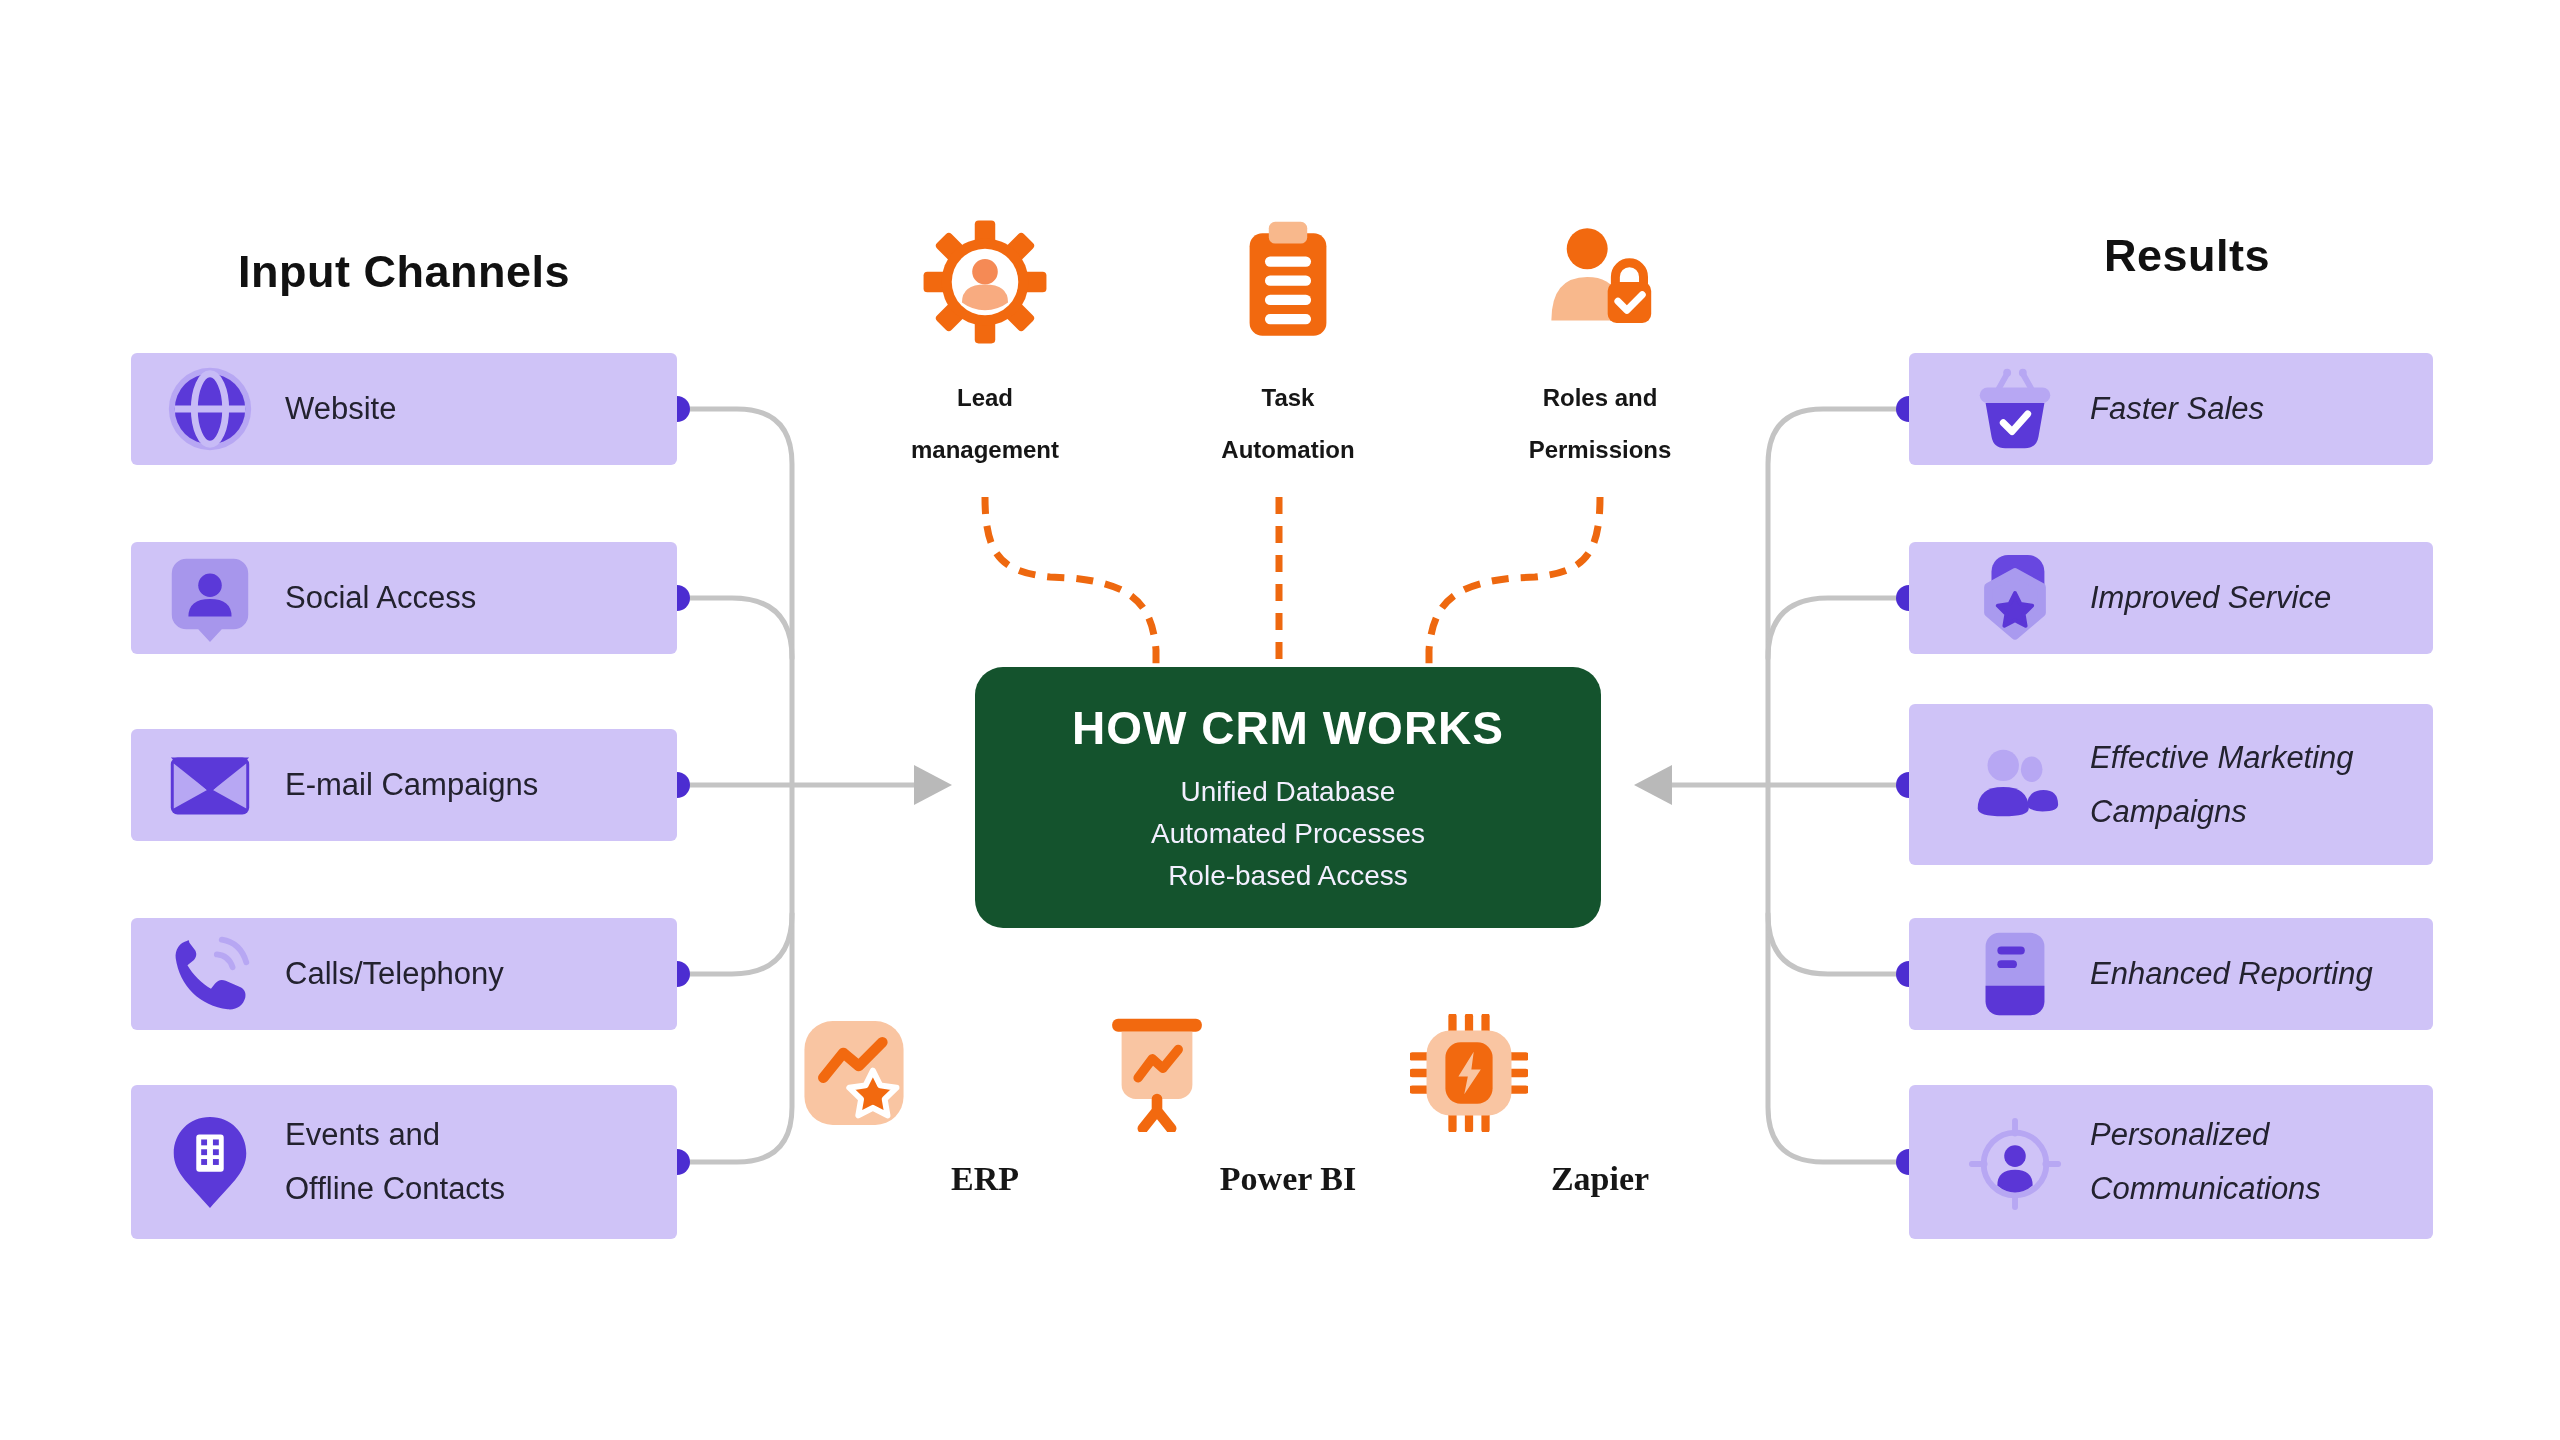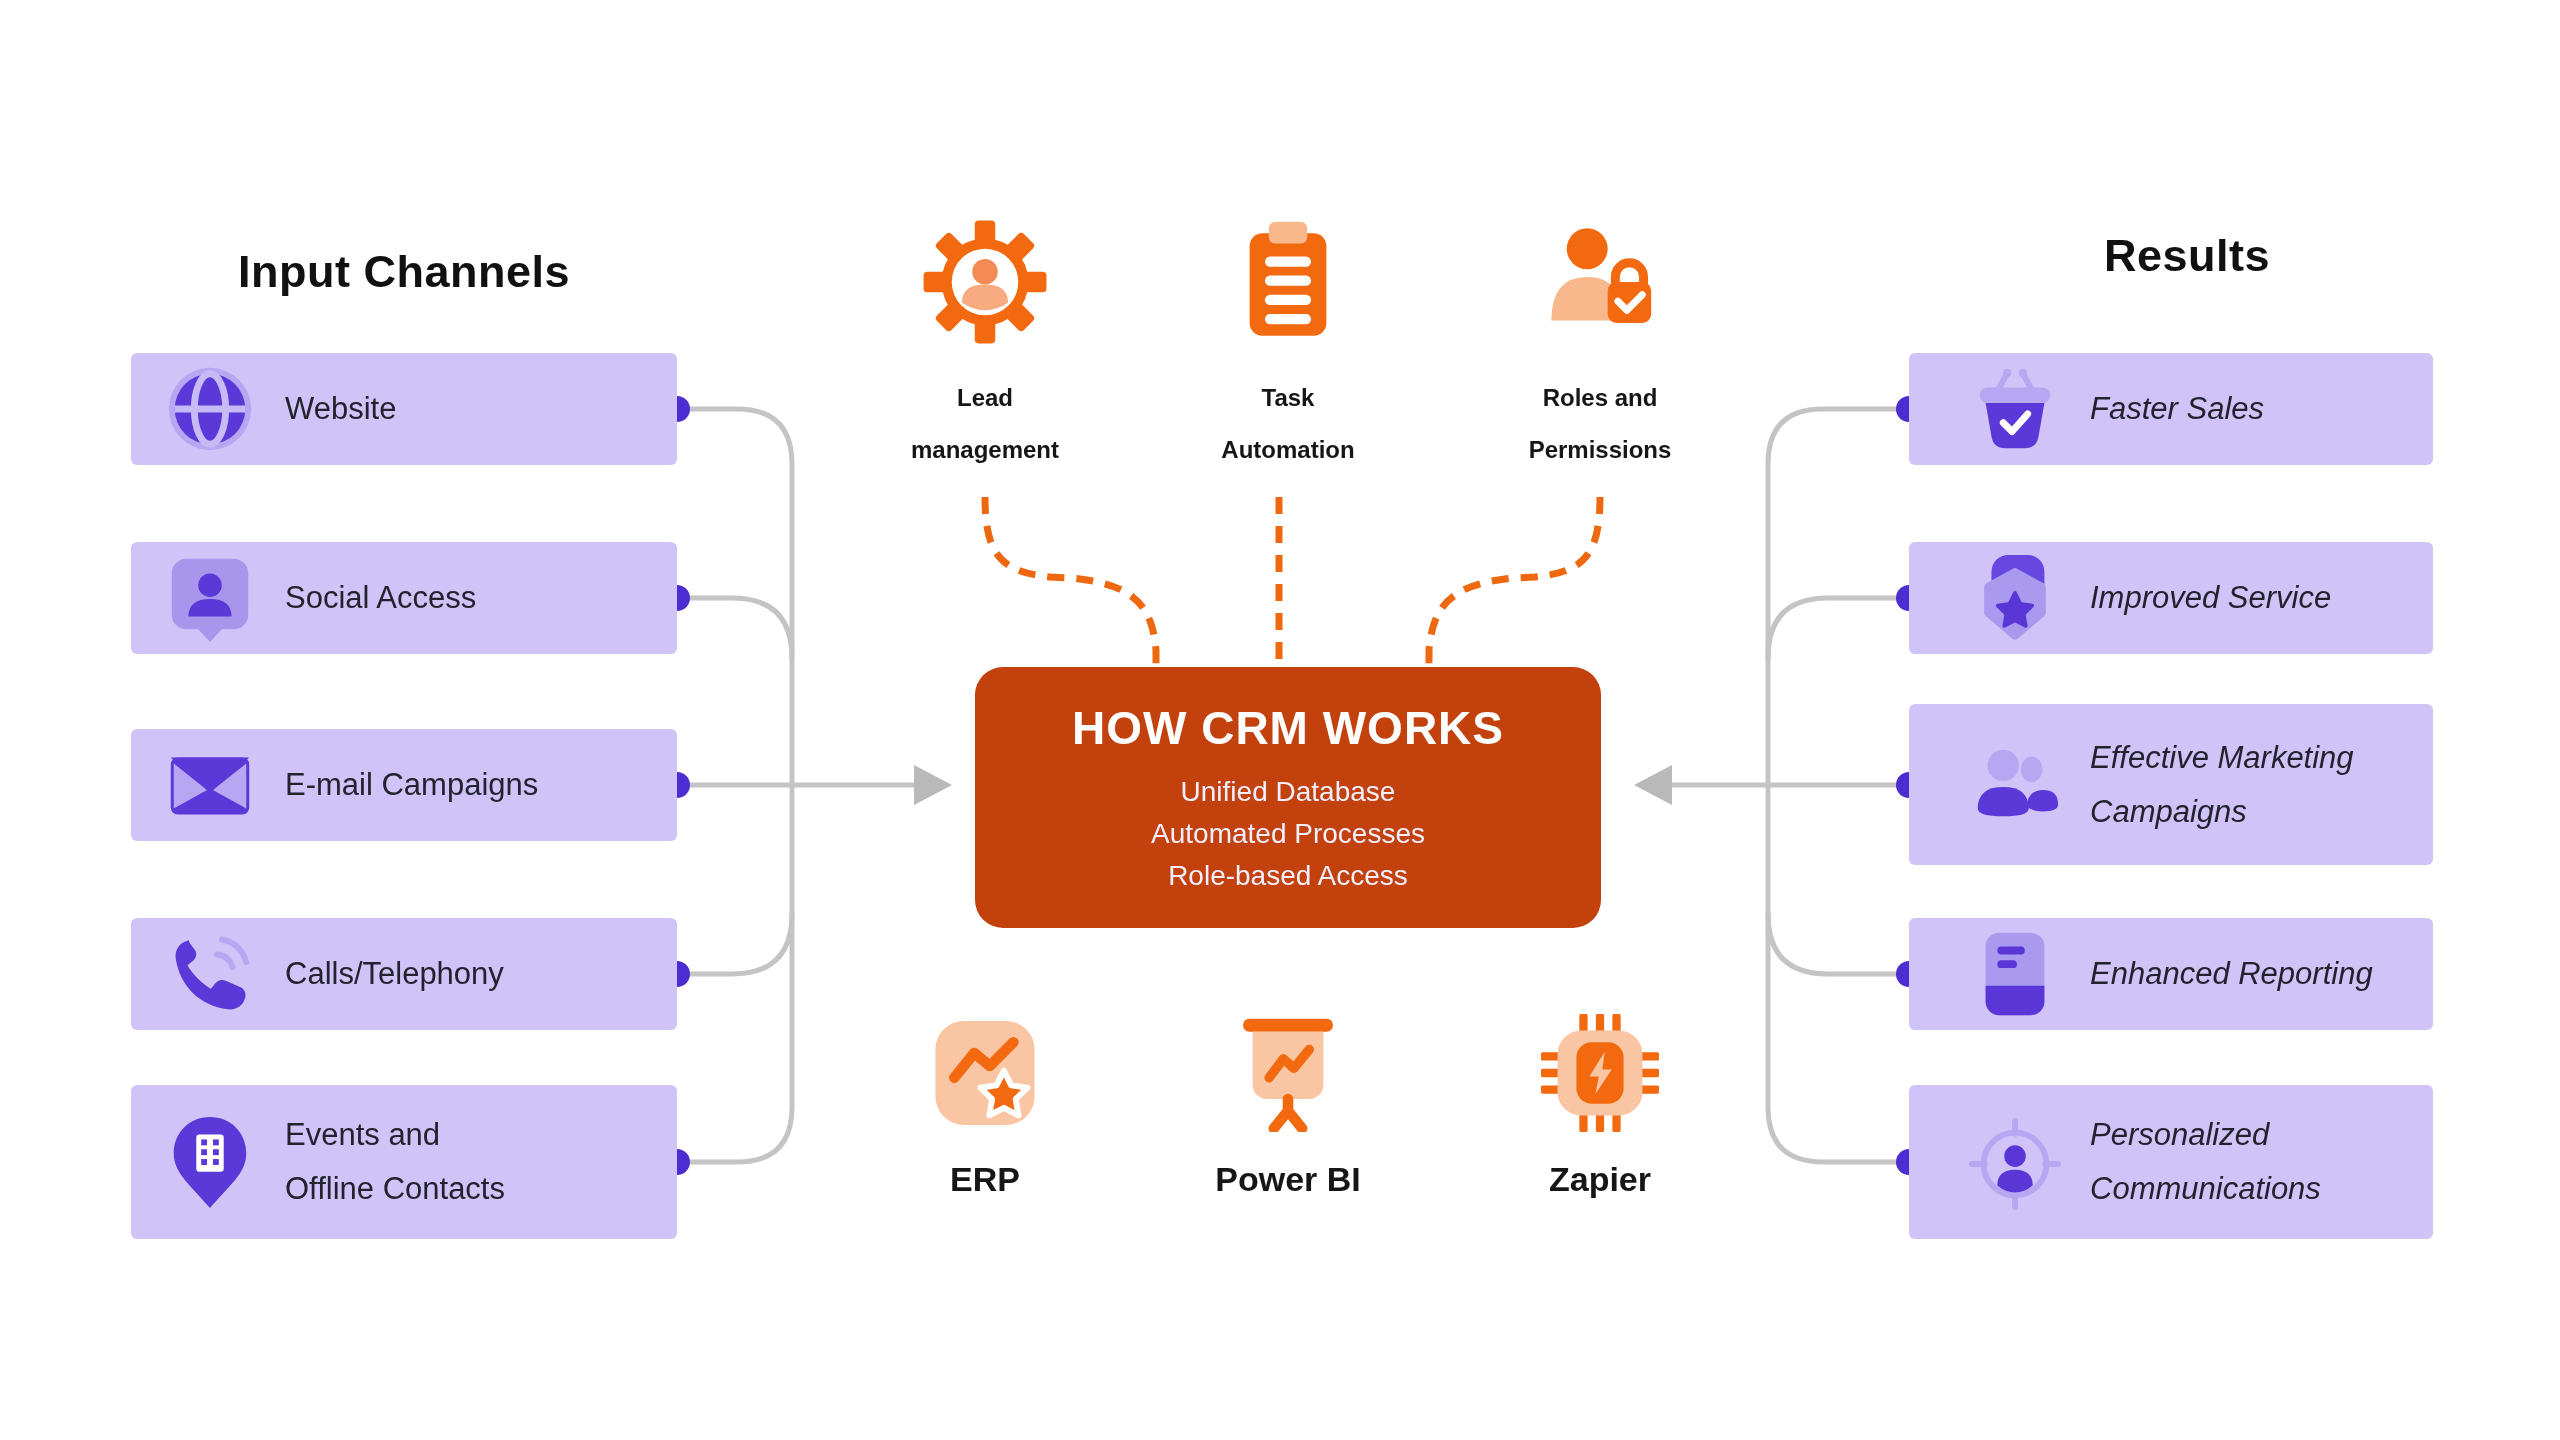--- a/index.html
+++ b/index.html
@@ -18,25 +18,25 @@
   .pill-icon{width:106px;min-width:106px;height:100px;display:flex;align-items:center;justify-content:center;}
   .pill-icon svg{width:98px;height:98px;}
   .pill-label{margin-left:22px;font-size:31px;color:#23222f;line-height:54px;}
   .pill-label .ln{display:block;}
 
   .feature{position:absolute;width:380px;display:flex;flex-direction:column;align-items:center;}
   .feature-icon svg{width:128px;height:128px;}
   .feature-label{margin-top:22px;font-size:24px;font-weight:700;color:#161616;text-align:center;line-height:52px;}
   .feature-label .ln{display:block;}
 
-  .integration{position:absolute;width:380px;display:flex;flex-direction:column;align-items:center;}
+  .integration{position:absolute;width:380px;display:flex;flex-direction:column;font-family:Liberation Serif, serif;}
   .integration-icon svg{width:118px;height:118px;}
   .integration-label{margin-top:24px;font-size:34px;font-weight:700;color:#161616;text-align:center;}
 
-  .center-box{position:absolute;left:975px;top:667px;width:626px;height:261px;background:#c2410c;
+  .center-box{position:absolute;left:975px;top:667px;width:626px;height:261px;background:#14532d;
               border-radius:28px;display:flex;flex-direction:column;align-items:center;box-sizing:border-box;
               padding-top:34px;}
   .center-title{color:#ffffff;font-size:46px;font-weight:800;letter-spacing:1px;}
   .center-sub{margin-top:16px;color:#f3efff;font-size:28px;line-height:42px;text-align:center;}
 </style>
 </head>
 <body>
 
 <div class="canvas">
 

